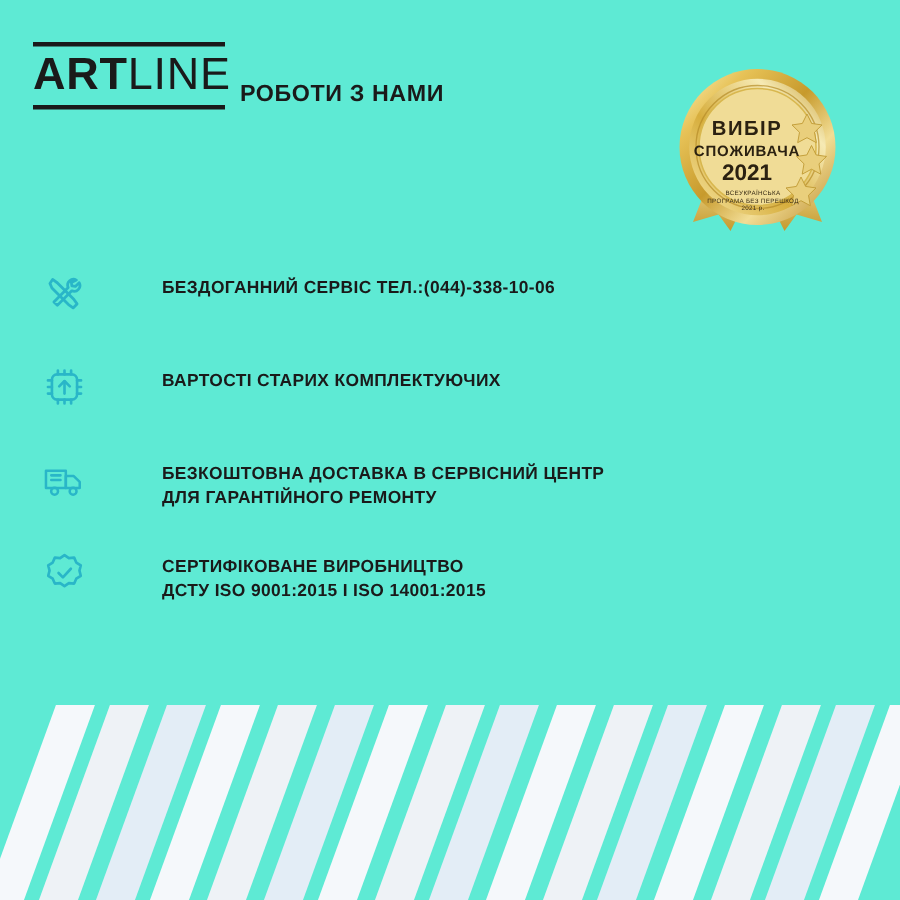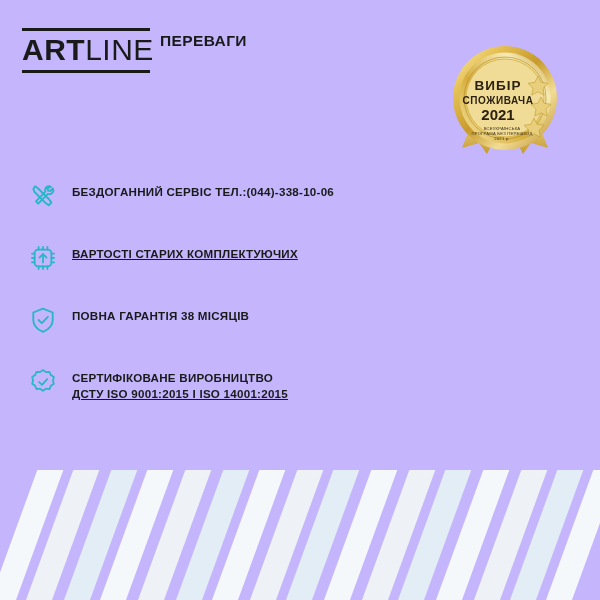--- a/index.html
+++ b/index.html
@@ -10,21 +10,21 @@
     width: 600px;
     height: 600px;
     font-family: "Liberation Sans", sans-serif;
     background: #ffffff;
     overflow: hidden;
   }
   .page {
     position: relative;
     width: 600px;
     height: 600px;
-    background: #c4b5fd;
+    background: #5eead4;
     overflow: hidden;
   }
 
   
   .stripes {
     position: absolute;
     left: 0;
     bottom: 0;
     width: 600px;
     height: 130px;
@@ -130,57 +130,59 @@
     top: 178px;
     width: 600px;
   }
   .feature {
     position: relative;
     display: flex;
     align-items: flex-start;
     padding: 0 24px 0 26px;
     margin-bottom: 0;
     height: 62px;
+    gap: 36px;
   }
   .feature .ficon {
     flex: 0 0 34px;
     width: 34px;
     height: 34px;
     margin-top: 1px;
     display: flex;
     align-items: center;
     justify-content: center;
   }
   .feature .ftext {
     margin-left: 12px;
     font-size: 11.6px;
     font-weight: bold;
     color: #1a1a1a;
     letter-spacing: 0.25px;
     line-height: 1.42;
     text-transform: uppercase;
     padding-top: 6px;
   }
-  .feature .ftext .l2 { display: block; text-decoration: underline; }
+  .feature .ftext .l2 { display: block; }
 </style>
 </head>
 <body>
 
 <div class="page">
 
   <div class="header">
 
     <div class="logo">
       <div class="logo-rule-top"></div>
       <div class="logo-word"><span>ART</span><span class="thin">LINE</span></div>
       <div class="logo-rule-bottom"></div>
     </div>
 
     <div class="header-title">
-      <span>ПЕРЕВАГИ</span><br>
+      <br>
+      <span>РОБОТИ З НАМИ</span>
     </div>
 
     <div class="badge">
       <svg viewBox="0 0 118 118" width="118" height="118">
         <defs>
           <linearGradient id="goldg" x1="0" y1="0" x2="1" y2="1">
             <stop offset="0%" stop-color="#fdf3c0"></stop>
             <stop offset="22%" stop-color="#e7c257"></stop>
             <stop offset="48%" stop-color="#c79a2c"></stop>
             <stop offset="70%" stop-color="#f2dd95"></stop>
@@ -252,34 +254,38 @@
             <path d="M4.5 12 L7.5 12 M4.5 17 L7.5 17 M4.5 22 L7.5 22"></path>
             <path d="M26.5 12 L29.5 12 M26.5 17 L29.5 17 M26.5 22 L29.5 22"></path>
           </g>
         </svg>
       </div>
       <div class="ftext">
         <span class="l2">ВАРТОСТІ СТАРИХ КОМПЛЕКТУЮЧИХ</span>
       </div>
     </div>
 
-
     <div class="feature">
       <div class="ficon">
         <svg viewBox="0 0 34 34" width="30" height="30">
-          <g fill="none" stroke="#29b6c8" stroke-width="2.1" stroke-linecap="round" stroke-linejoin="round">
-            <path d="M17 4 L28 8.5 V17 c0 7 -5 11 -11 13.5 C11 28 6 24 6 17 V8.5 Z"></path>
-            <path d="M12 17 L15.6 20.6 L22.5 13.5"></path>
+          <g fill="none" stroke="#29b6c8" stroke-width="1.9" stroke-linecap="round" stroke-linejoin="round">
+            <path d="M3 10 L18 10 L18 23 L3 23 Z"></path>
+            <path d="M18 14 L24 14 L28.5 18.5 L28.5 23 L18 23 Z"></path>
+            <circle cx="9.5" cy="25.5" r="2.6"></circle>
+            <circle cx="23.5" cy="25.5" r="2.6"></circle>
+            <path d="M7 13.5 L14 13.5 M7 17 L14 17"></path>
           </g>
         </svg>
       </div>
       <div class="ftext">
-        <span>ПОВНА ГАРАНТІЯ 38 МІСЯЦІВ</span>
-      </div>
-    </div>
+        <span>БЕЗКОШТОВНА ДОСТАВКА В СЕРВІСНИЙ ЦЕНТР</span>
+        <span class="l2">ДЛЯ ГАРАНТІЙНОГО РЕМОНТУ</span>
+      </div>
+    </div>
+
 
     <div class="feature">
       <div class="ficon">
         <svg viewBox="0 0 34 34" width="30" height="30">
           <g fill="none" stroke="#29b6c8" stroke-width="2" stroke-linecap="round" stroke-linejoin="round">
             <path d="M17 3.5 l3.3 2.3 4 -.4 1.6 3.7 3.4 2.2 -1 3.9 1 3.9 -3.4 2.2 -1.6 3.7 -4 -.4 -3.3 2.3 -3.3 -2.3 -4 .4 -1.6 -3.7 -3.4 -2.2 1 -3.9 -1 -3.9 3.4 -2.2 1.6 -3.7 4 .4 Z"></path>
             <path d="M12.5 17 L15.8 20.3 L21.8 13.8"></path>
           </g>
         </svg>
       </div>

